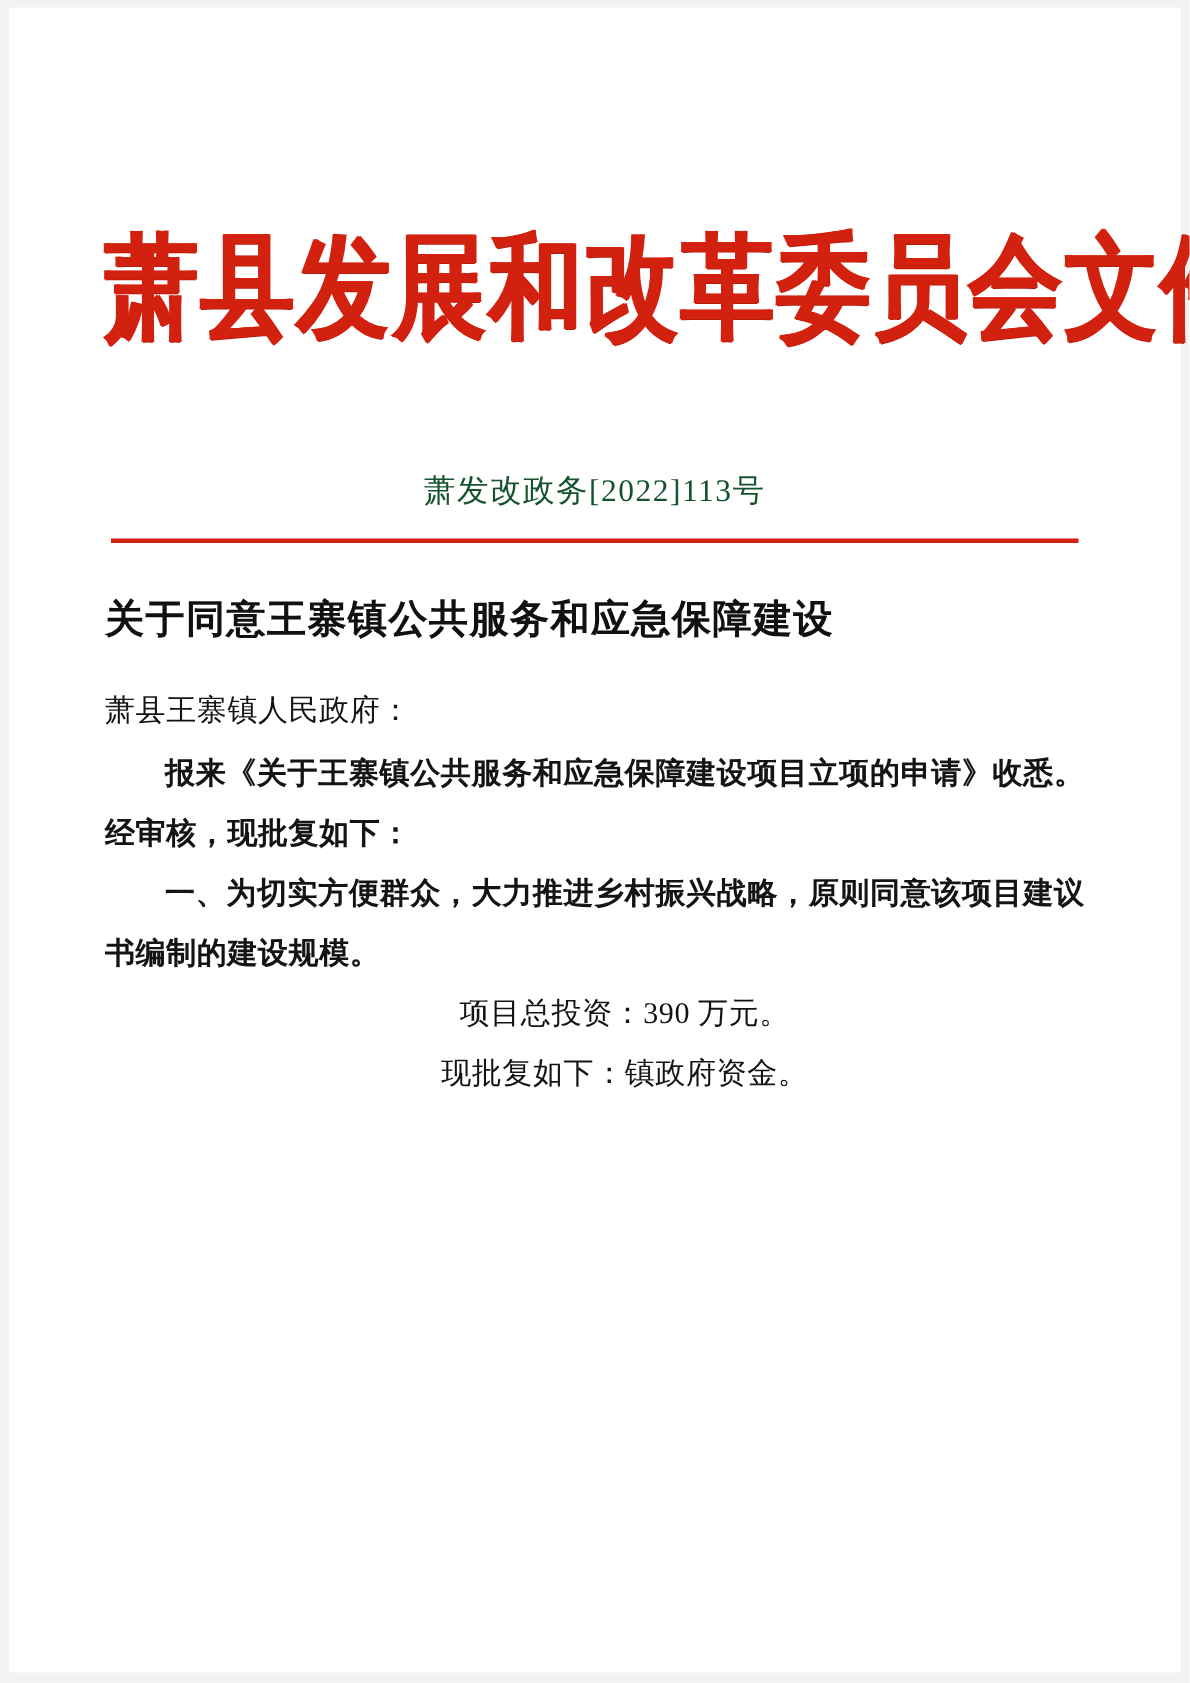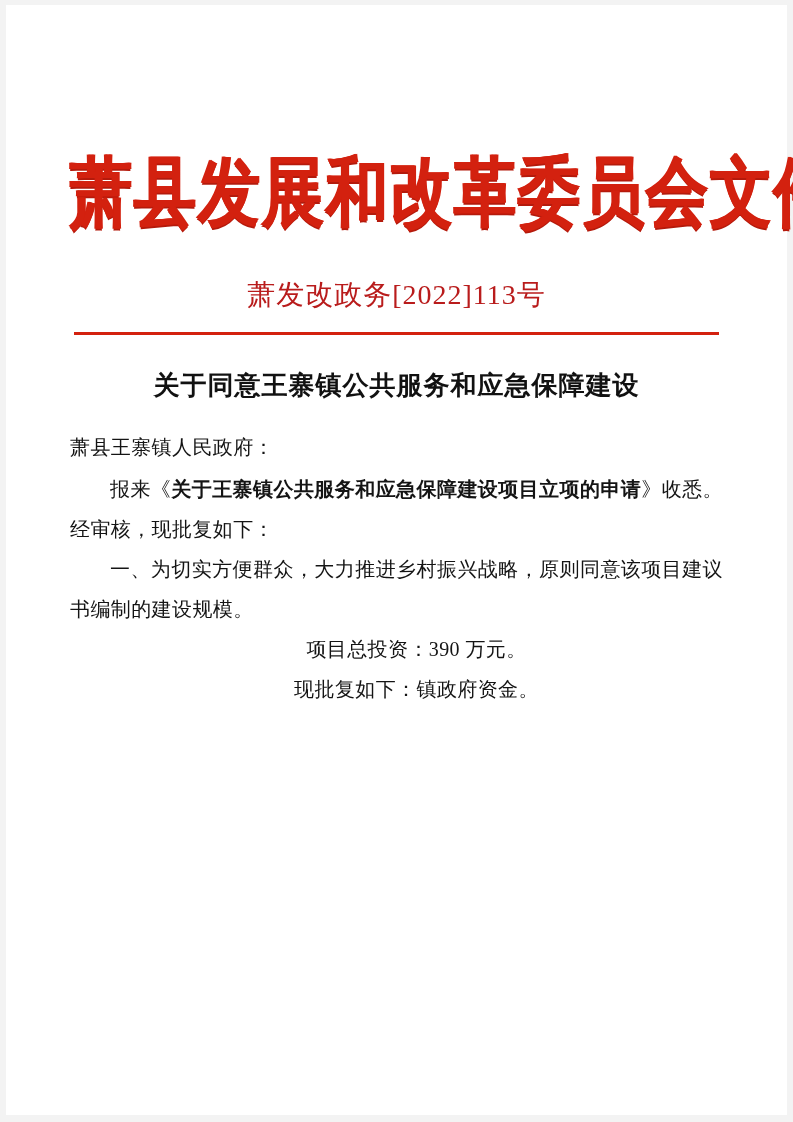--- a/index.html
+++ b/index.html
@@ -37,36 +37,35 @@
     letter-spacing: 2px;
     line-height: 1.15;
     white-space: nowrap;
     transform: scaleY(1.22);
     transform-origin: center top;
     text-shadow: 1px 0 0 #d3210f, -1px 0 0 #d3210f, 0 1px 0 #b41a0c;
   }
 
   .doc-number {
     text-align: center;
-    margin-top: 55px;
-    font-size: 28px;
+    margin-top: 92px;
+    font-size: 21px;
     letter-spacing: 1px;
-    color: #b91c1c;
+    color: #14532d;
   }
 
   .red-rule {
     margin: 18px auto 0 auto;
     width: 645px;
     height: 3px;
     background: #d3210f;
   }
 
   
   .doc-title {
-    text-align: center;
     margin-top: 30px;
     font-size: 26px;
     font-weight: bold;
     line-height: 1.6;
     letter-spacing: 1px;
     color: #111111;
   }
   .doc-title .line {
     display: block;
   }
@@ -80,20 +79,21 @@
     color: #141414;
   }
   .salutation {
     margin: 0 0 2px 0;
     text-indent: 0;
   }
   .para {
     margin: 0;
     text-indent: 2em;
     text-align: justify;
+    font-weight: bold;
   }
   .item {
     margin: 0;
     text-indent: 2em;
     text-align: center;
   }
 
   
   .scan-edge-left,
   .scan-edge-right,

